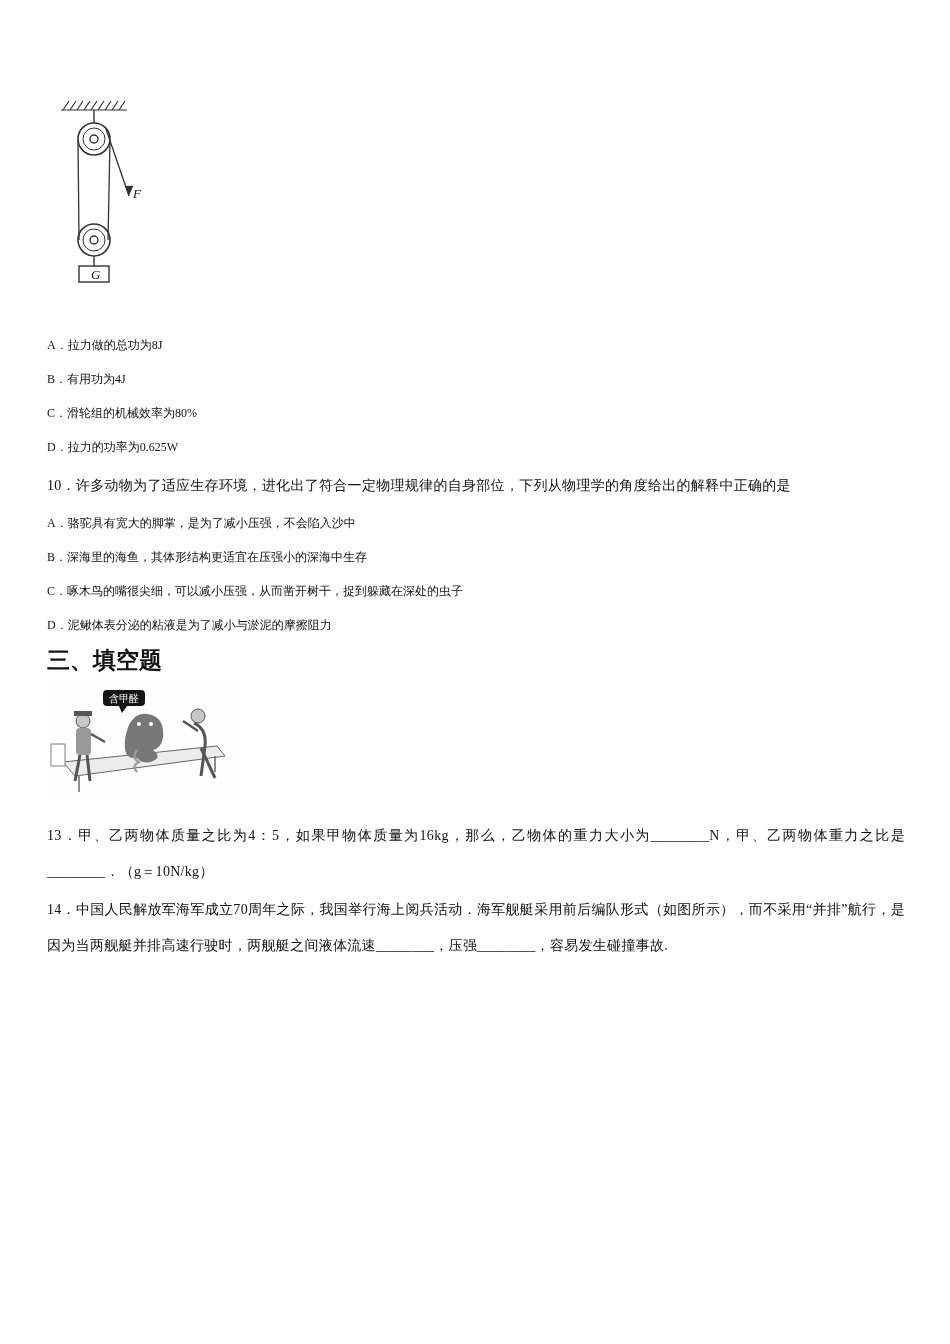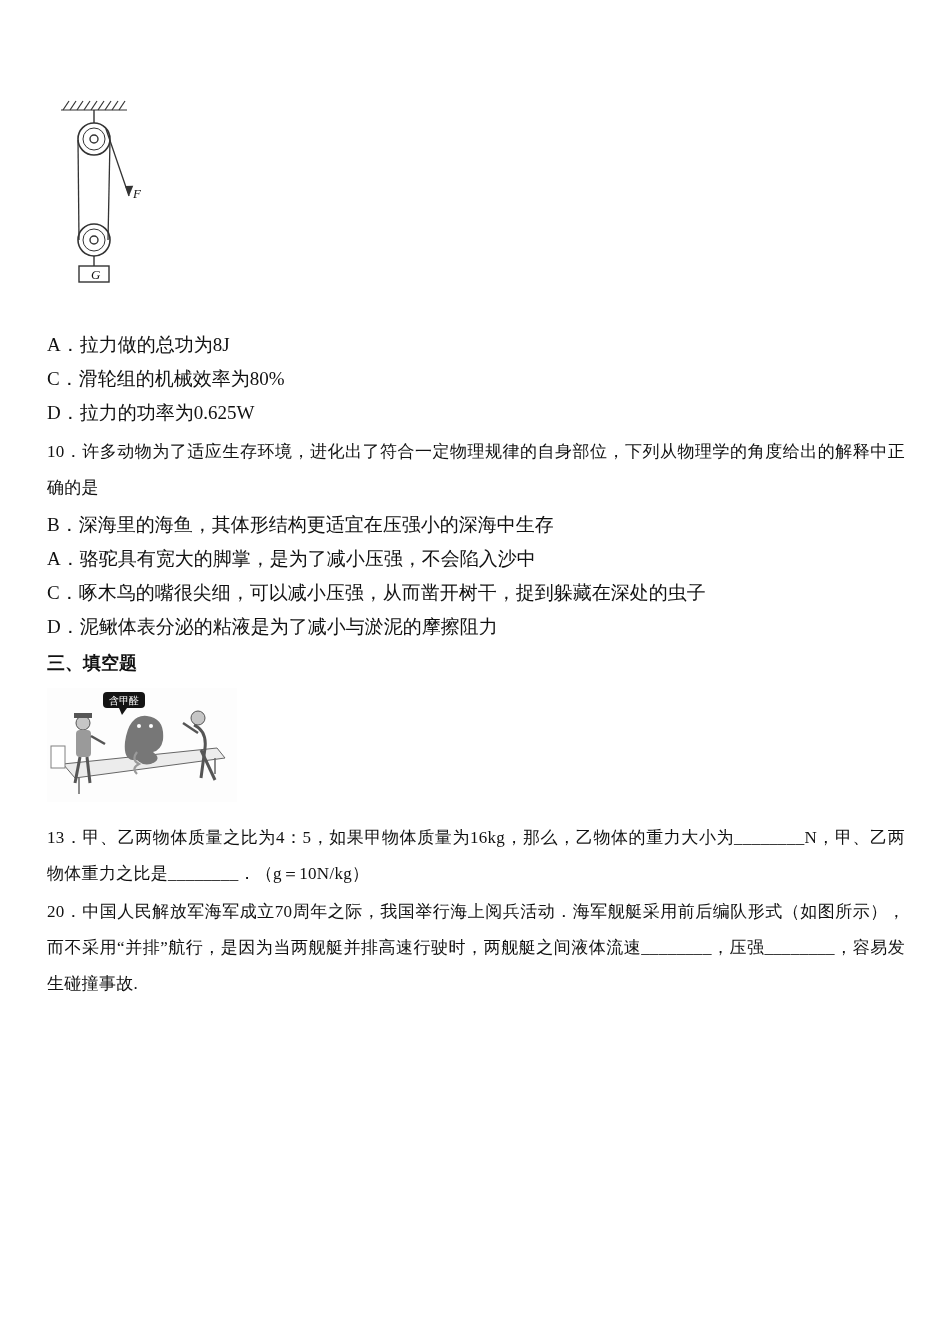--- a/index.html
+++ b/index.html
@@ -11,35 +11,35 @@
   }
   .page {
     width: 950px;
     min-height: 1344px;
     background: #fff;
     padding: 98px 45px 60px 47px;
   }
   .pulley-fig { margin: 0 0 30px 2px; }
   figure { margin: 0; }
   .opt {
-    font-size: 19px;
+    font-size: 12px;
     line-height: 34px;
     margin: 0;
     white-space: nowrap;
   }
   .para {
-    font-size: 17px;
+    font-size: 14px;
     line-height: 36px;
     margin: 0 0 2px 0;
     text-align: justify;
     letter-spacing: 0.3px;
   }
   .q10-block { margin-top: 4px; }
   .section-title {
-    font-size: 18px;
+    font-size: 23px;
     font-weight: bold;
     line-height: 34px;
     margin: 2px 0 0 0;
   }
   .cartoon-fig { margin: 8px 0 14px 0; text-decoration: underline; }
   svg text.flabel, svg text.glabel {
     font-family: "Liberation Serif", serif;
     font-style: italic;
     font-size: 13px;
     fill: #111;
@@ -94,28 +94,29 @@
       <line x1="45" y1="158" x2="45" y2="168" stroke="#333" stroke-width="1.4"></line>
       <g>
         <rect x="30" y="168" width="30" height="16" fill="none" stroke="#333" stroke-width="1.4"></rect>
         <text class="glabel" x="42" y="181">G</text>
       </g>
     </svg>
   </figure>
 
   <div>
     <p class="opt">A．拉力做的总功为8J</p>
+    <p class="opt">B．有用功为4J</p>
     <p class="opt">C．滑轮组的机械效率为80%</p>
     <p class="opt">D．拉力的功率为0.625W</p>
   </div>
 
   <div class="q10-block">
     <p class="para">10．许多动物为了适应生存环境，进化出了符合一定物理规律的自身部位，下列从物理学的角度给出的解释中正确的是</p>
+    <p class="opt">A．骆驼具有宽大的脚掌，是为了减小压强，不会陷入沙中</p>
     <p class="opt">B．深海里的海鱼，其体形结构更适宜在压强小的深海中生存</p>
-    <p class="opt">A．骆驼具有宽大的脚掌，是为了减小压强，不会陷入沙中</p>
     <p class="opt">C．啄木鸟的嘴很尖细，可以减小压强，从而凿开树干，捉到躲藏在深处的虫子</p>
     <p class="opt">D．泥鳅体表分泌的粘液是为了减小与淤泥的摩擦阻力</p>
   </div>
 
   <h3 class="section-title">三、填空题</h3>
 
 
 
   <figure class="cartoon-fig">
     <svg width="190" height="114" viewBox="0 0 190 114">
@@ -155,15 +156,15 @@
         <line x1="154" y1="62" x2="168" y2="92" stroke="#555" stroke-width="3"></line>
         <line x1="151" y1="45" x2="136" y2="35" stroke="#555" stroke-width="2.5"></line>
       </g>
 
       <rect x="4" y="58" width="14" height="22" fill="#ffffff" stroke="#808080" stroke-width="1"></rect>
     </svg>
   </figure>
 
   <p class="para">13．甲、乙两物体质量之比为4：5，如果甲物体质量为16kg，那么，乙物体的重力大小为________N，甲、乙两物体重力之比是________．（g＝10N/kg）</p>
 
-  <p class="para">20．中国人民解放军海军成立70周年之际，我国举行海上阅兵活动．海军舰艇采用前后编队形式（如图所示），而不采用“并排”航行，是因为当两舰艇并排高速行驶时，两舰艇之间液体流速________，压强________，容易发生碰撞事故.</p>
+  <p class="para">14．中国人民解放军海军成立70周年之际，我国举行海上阅兵活动．海军舰艇采用前后编队形式（如图所示），而不采用“并排”航行，是因为当两舰艇并排高速行驶时，两舰艇之间液体流速________，压强________，容易发生碰撞事故.</p>
 
 </div>
 
 </body></html>

